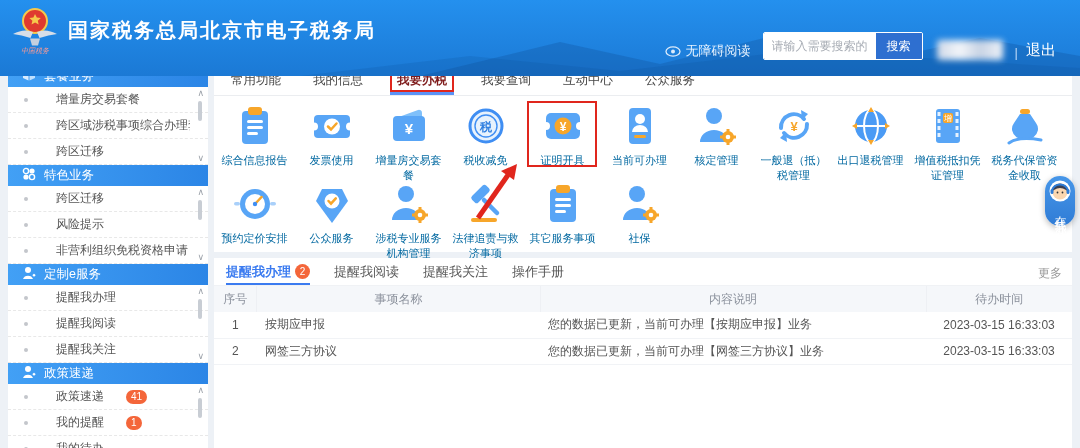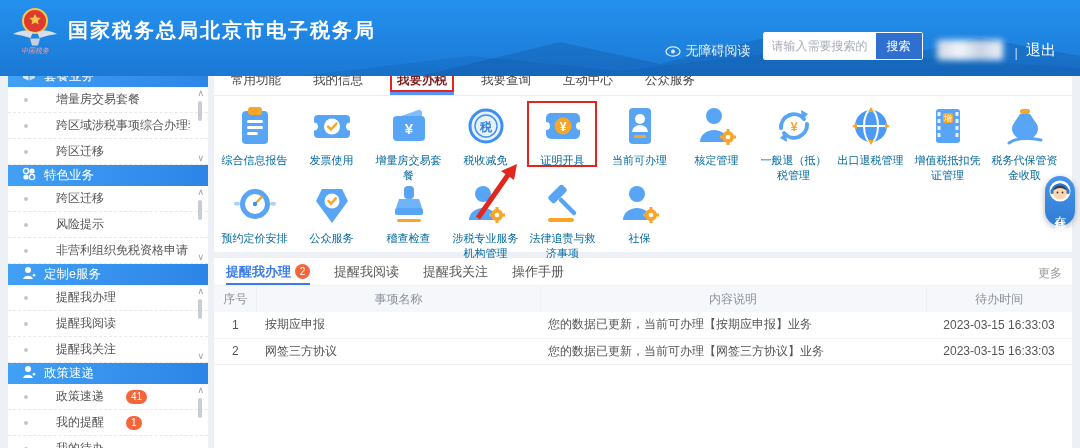--- a/index.html
+++ b/index.html
@@ -381,47 +381,48 @@
         <div class="svc">
           <div class="svc-ico"><svg viewBox="0 0 44 44">
               <path d="M22 41 L6 19 L12 7 h20 l6 12 z" fill="#58a5f6"></path>
               <circle cx="22" cy="19" r="7.5" fill="#ffffff"></circle>
               <path d="M18.5 19 l2.5 2.6 l4.8 -5.2" stroke="#f7a62a" stroke-width="2.5" fill="none" stroke-linecap="round"></path>
             </svg></div>
           <div class="svc-lbl">公众服务</div>
         </div>
         <div class="svc">
           <div class="svc-ico"><svg viewBox="0 0 44 44">
-              <rect x="17" y="4" width="10" height="13" rx="4" fill="#58a5f6"></rect>
-              <path d="M12 17 h20 l3 9 h-26 z" fill="#6fb3f8"></path>
-              <rect x="8" y="26" width="28" height="7" rx="2" fill="#58a5f6"></rect>
-              <rect x="10" y="37" width="24" height="3" rx="1.5" fill="#f7a62a"></rect>
-            </svg></div>
-          <div class="svc-lbl">稽查检查</div>
-        </div>
-        <div class="svc">
-          <div class="svc-ico"><svg viewBox="0 0 44 44">
               <circle cx="19" cy="12" r="8" fill="#58a5f6"></circle>
               <path d="M5 38 a14 12 0 0 1 28 0 z" fill="#58a5f6"></path>
               <rect x="31.5" y="25" width="3" height="4" fill="#f7a62a"></rect>
               <rect x="31.5" y="37" width="3" height="4" fill="#f7a62a"></rect>
               <rect x="25" y="31.5" width="4" height="3" fill="#f7a62a"></rect>
               <rect x="37" y="31.5" width="4" height="3" fill="#f7a62a"></rect>
               <circle cx="33" cy="33" r="6" fill="#f7a62a"></circle>
               <circle cx="33" cy="33" r="2.3" fill="#ffffff"></circle>
             </svg></div>
           <div class="svc-lbl">涉税专业服务机构管理</div>
         </div>
         <div class="svc">
           <div class="svc-ico"><svg viewBox="0 0 44 44">
               <rect x="12" y="2" width="9" height="20" rx="2.5" fill="#58a5f6" transform="rotate(45 16.5 12)"></rect>
               <line x1="20" y1="18" x2="33" y2="31" stroke="#58a5f6" stroke-width="4.5" stroke-linecap="round"></line>
               <rect x="7" y="36" width="26" height="4" rx="2" fill="#f7a62a"></rect>
             </svg></div>
           <div class="svc-lbl">法律追责与救济事项</div>
+        </div>
+        <div class="svc">
+          <div class="svc-ico"><svg viewBox="0 0 44 44">
+              <rect x="9" y="7" width="26" height="33" rx="4" fill="#58a5f6"></rect>
+              <rect x="15" y="3" width="14" height="8" rx="3" fill="#f7a62a"></rect>
+              <rect x="14" y="16" width="16" height="3" rx="1.5" fill="#ffffff"></rect>
+              <rect x="14" y="22" width="16" height="3" rx="1.5" fill="#ffffff"></rect>
+              <rect x="14" y="28" width="11" height="3" rx="1.5" fill="#ffffff"></rect>
+            </svg></div>
+          <div class="svc-lbl">其它服务事项</div>
         </div>
         <div class="svc">
           <div class="svc-ico"><svg viewBox="0 0 44 44">
               <circle cx="19" cy="12" r="8" fill="#58a5f6"></circle>
               <path d="M5 38 a14 12 0 0 1 28 0 z" fill="#58a5f6"></path>
               <rect x="31.5" y="25" width="3" height="4" fill="#f7a62a"></rect>
               <rect x="31.5" y="37" width="3" height="4" fill="#f7a62a"></rect>
               <rect x="25" y="31.5" width="4" height="3" fill="#f7a62a"></rect>
               <rect x="37" y="31.5" width="4" height="3" fill="#f7a62a"></rect>
               <circle cx="33" cy="33" r="6" fill="#f7a62a"></circle>

